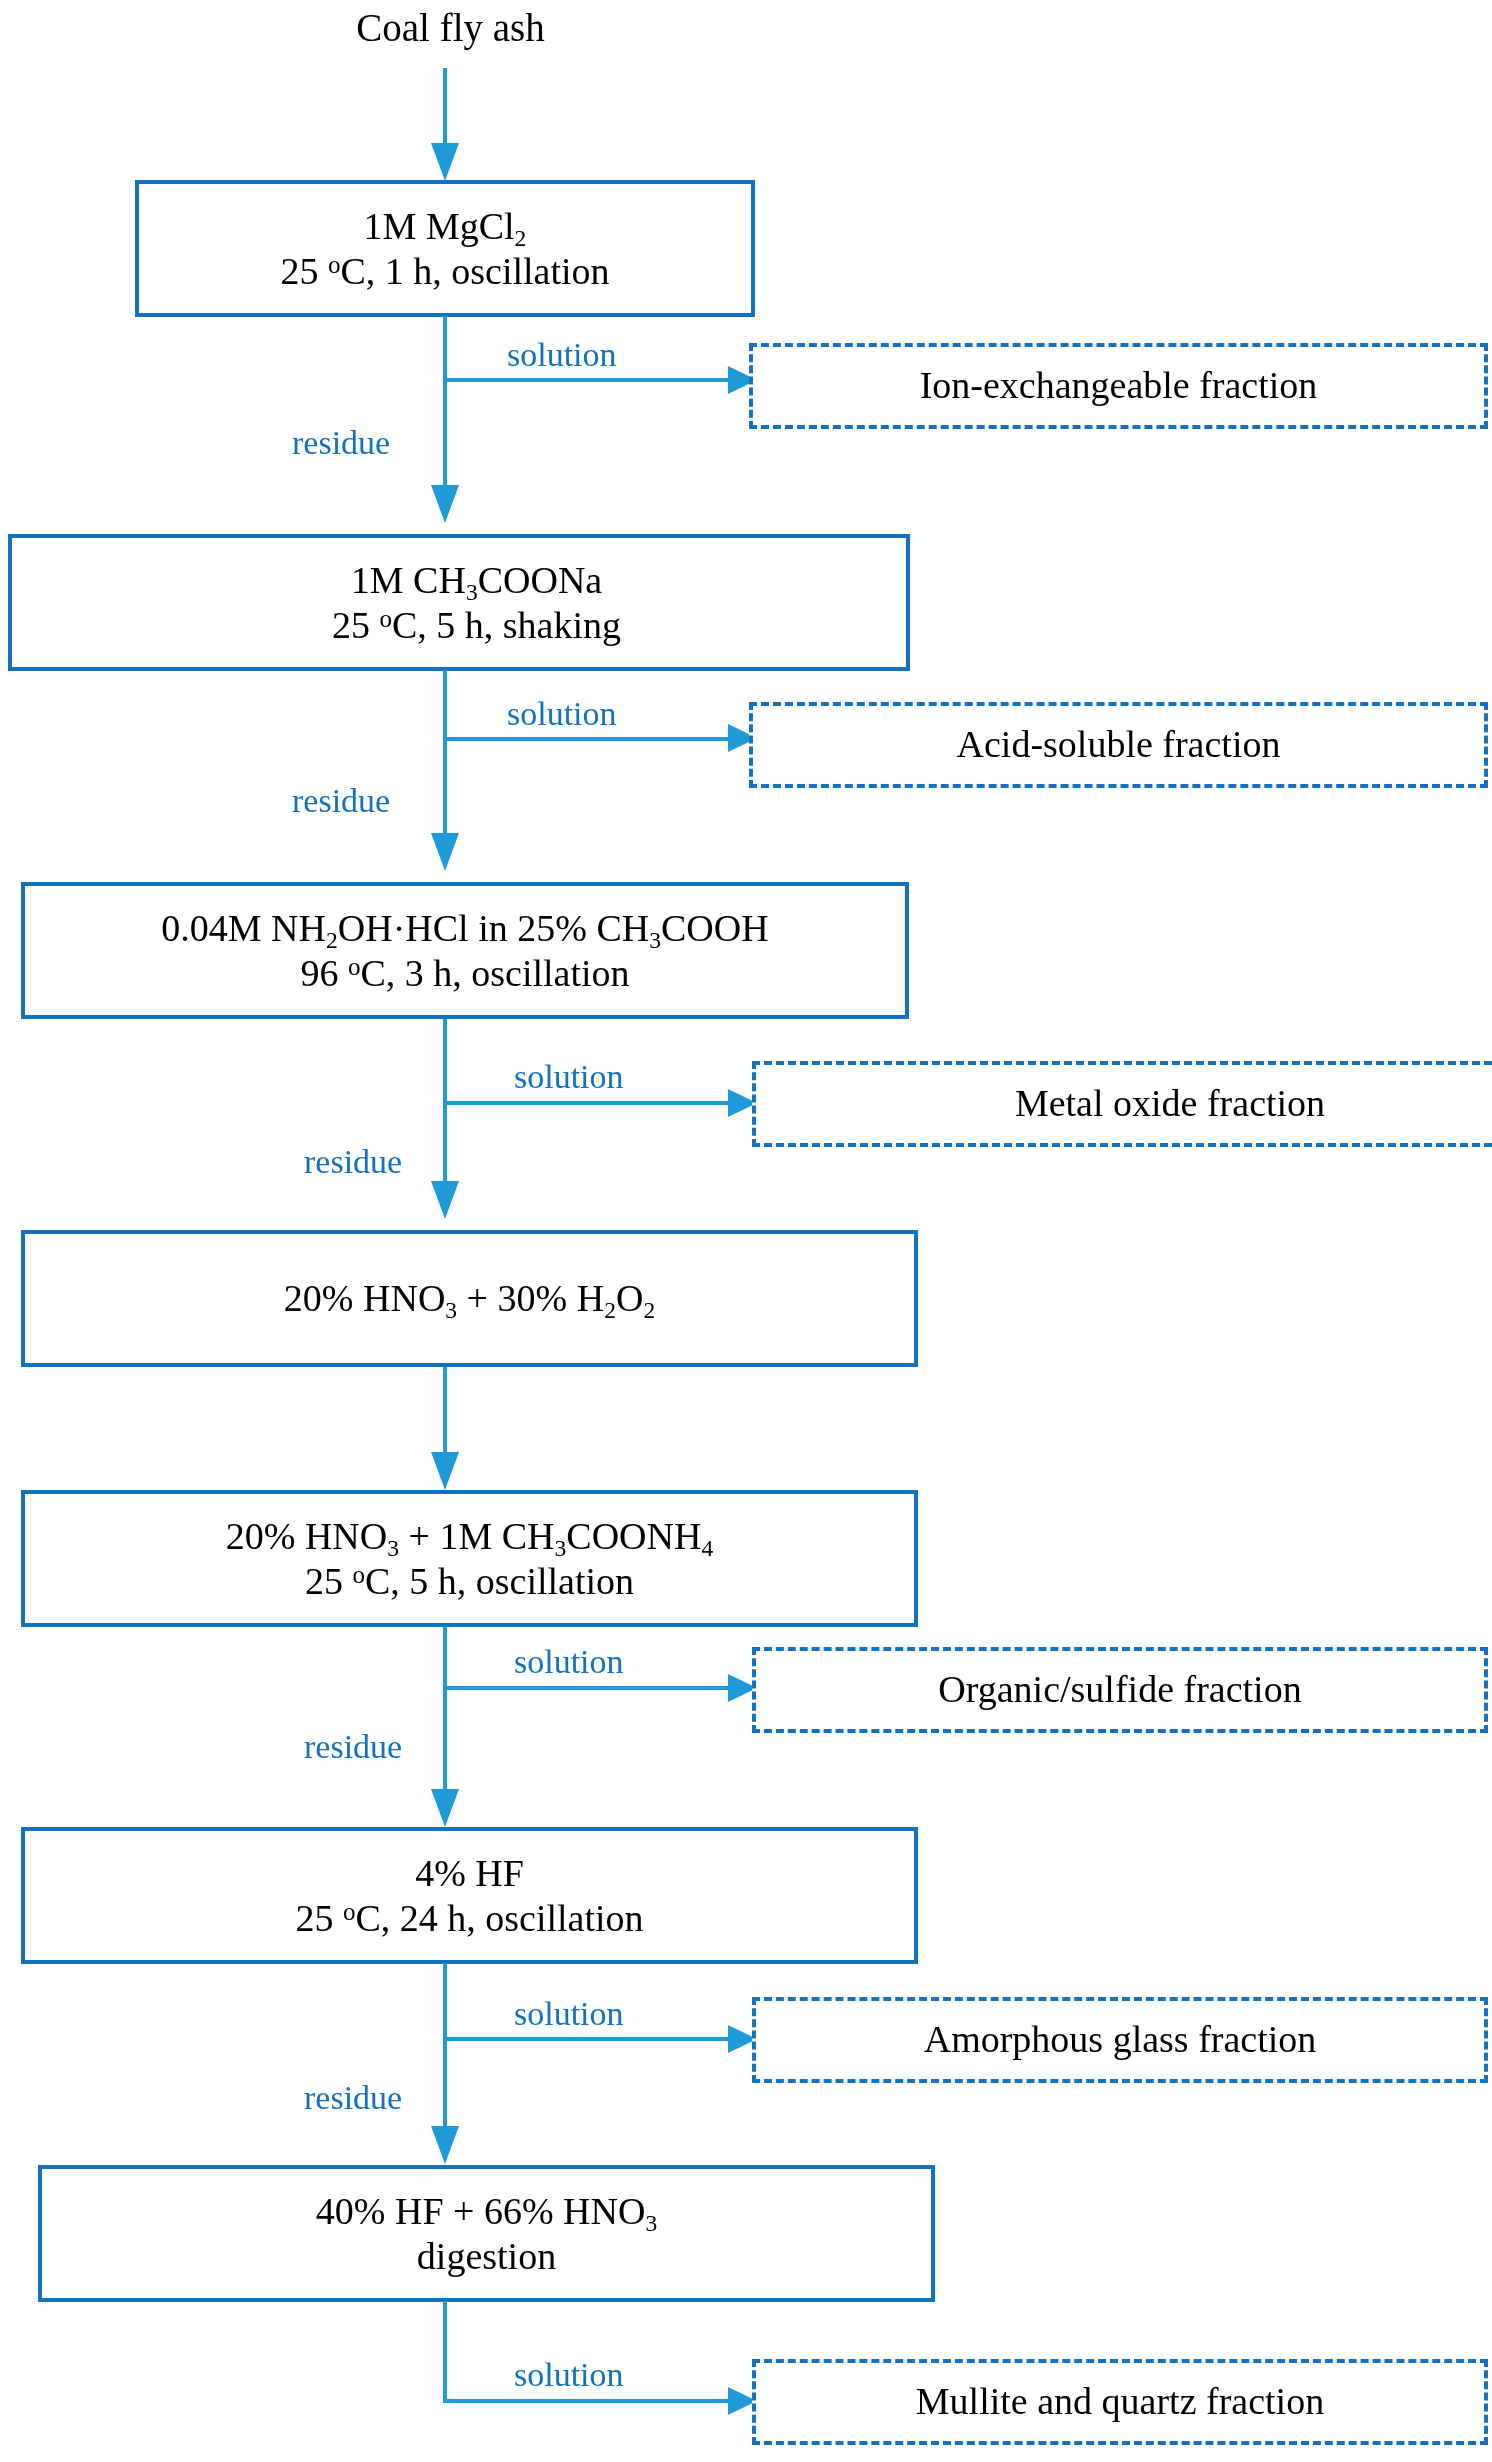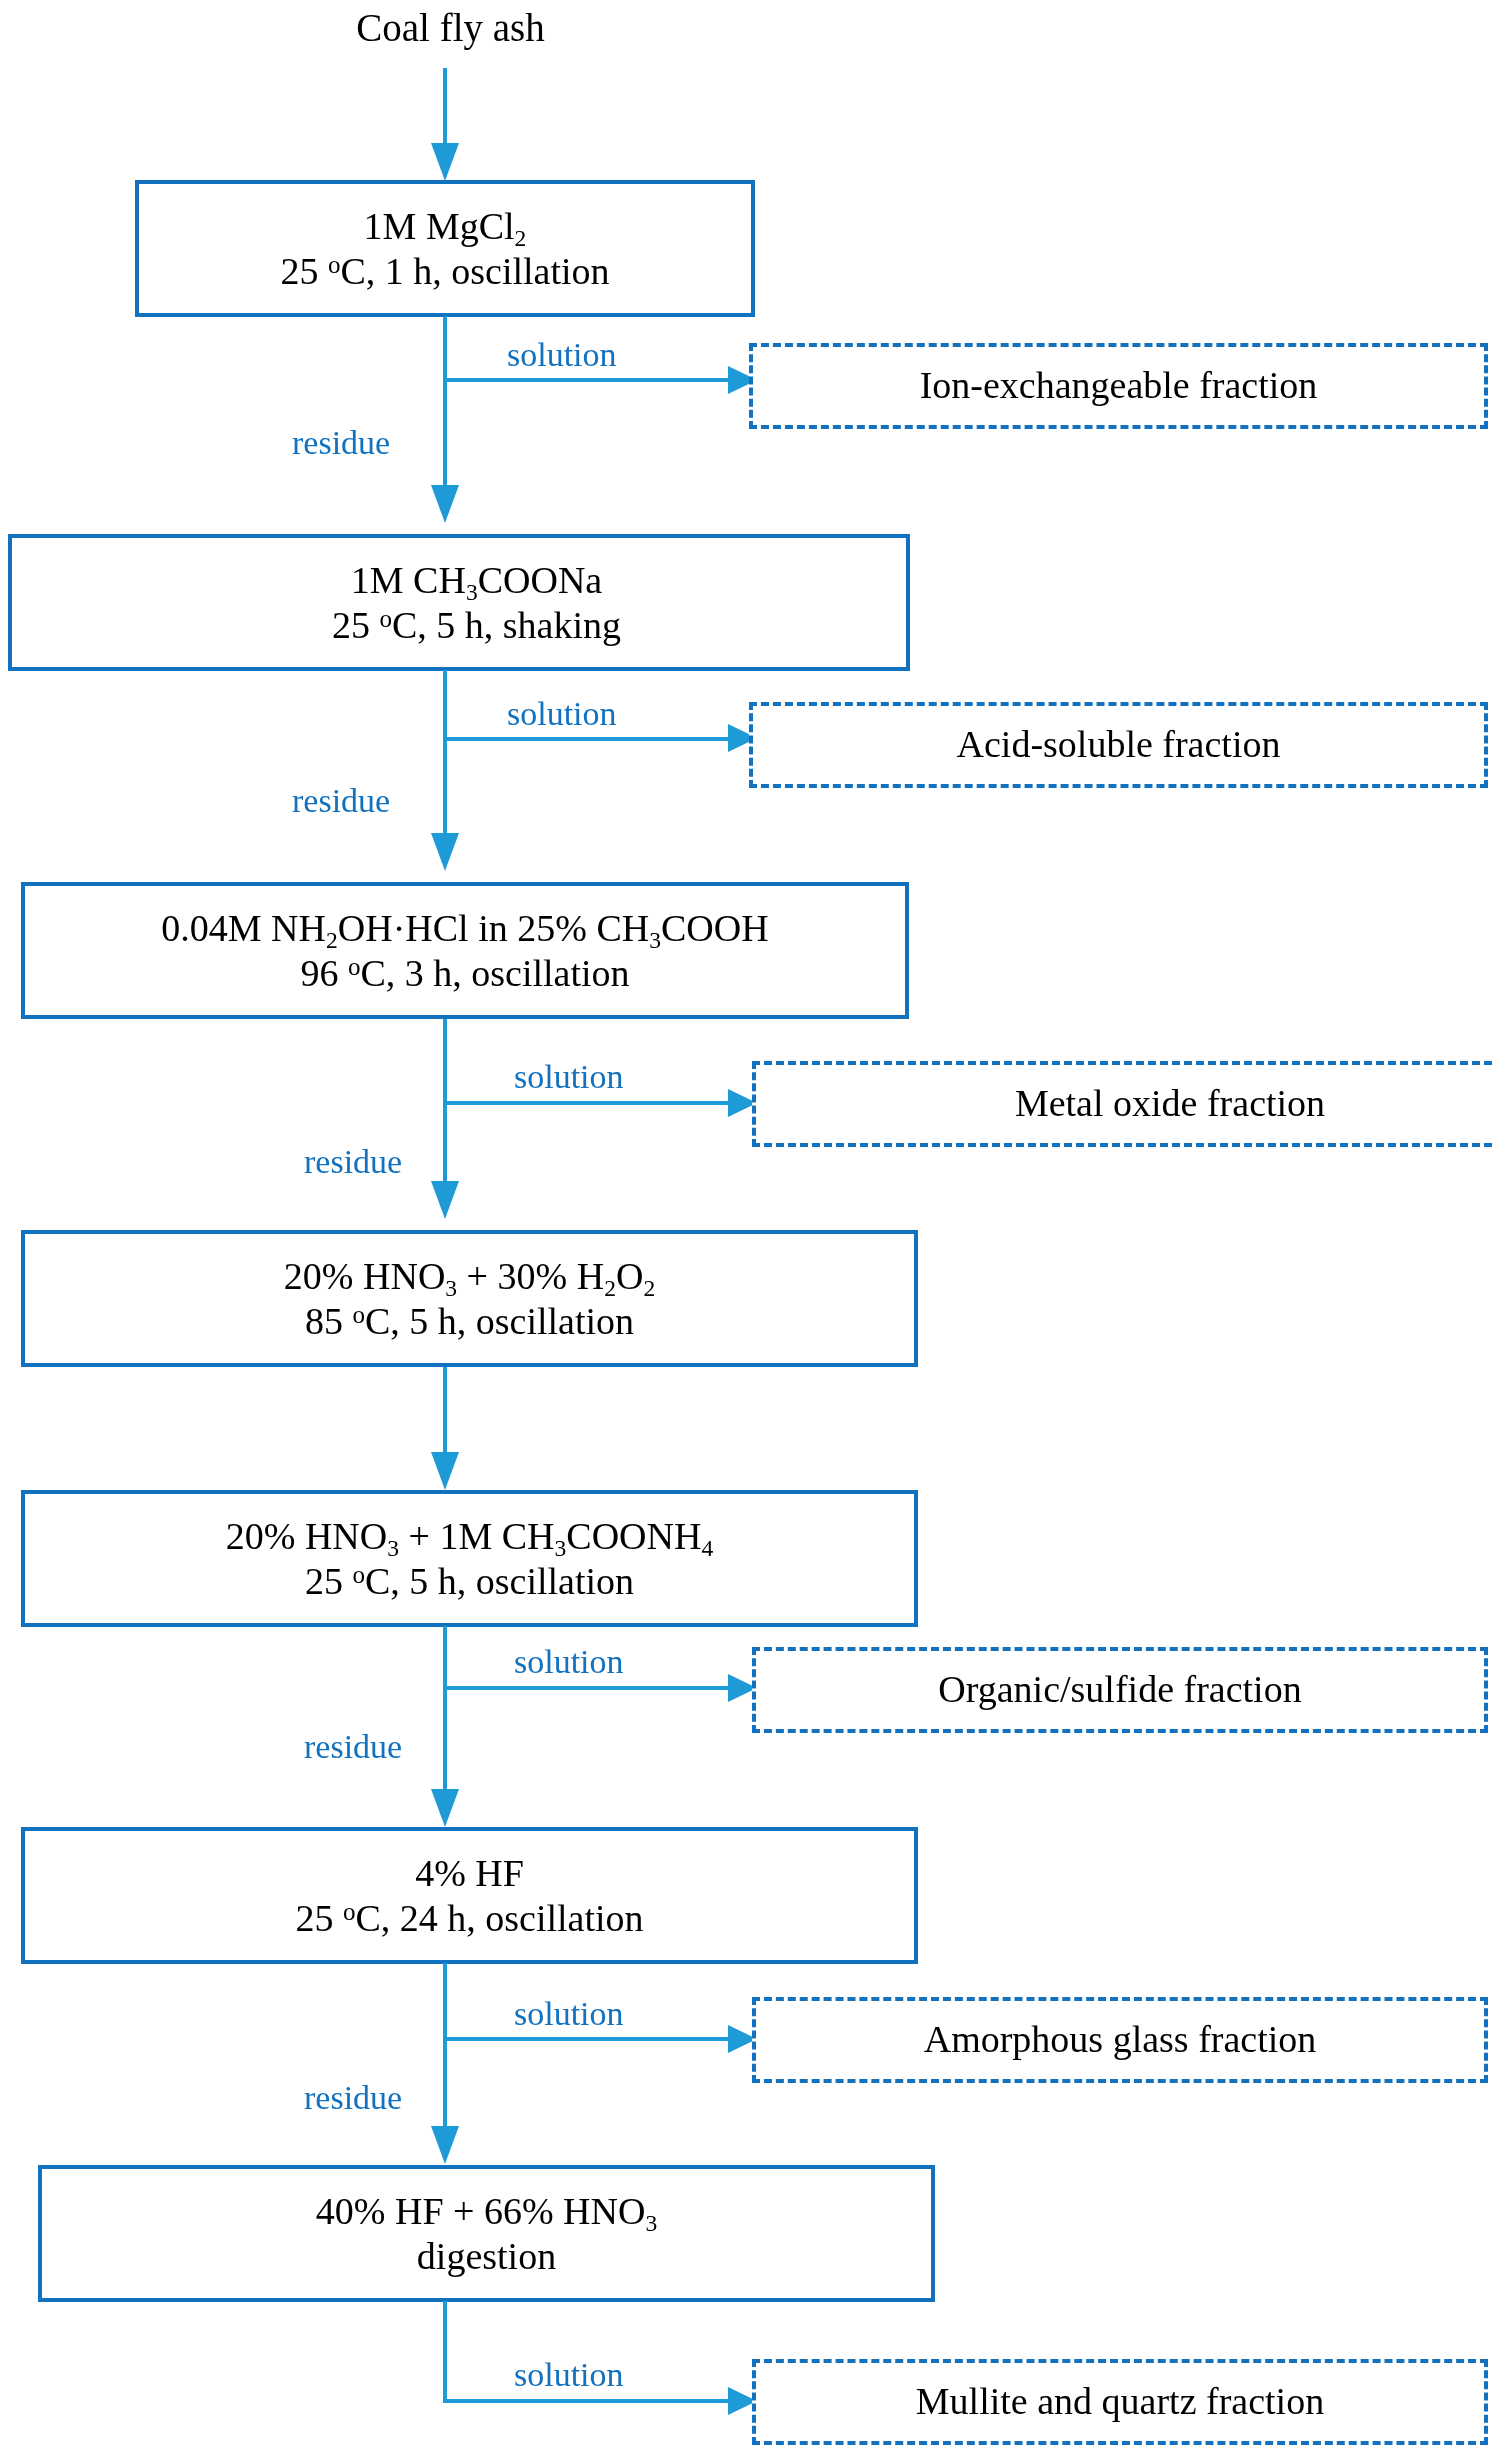--- a/index.html
+++ b/index.html
@@ -181,23 +181,20 @@
   <div class="edge-label" style="left:304px; top:1145px;">residue</div>
 
   <div class="frac-box" style="left:752px; top:1061px; width:836px; height:86px;">
     <div class="frac-label">Metal oxide fraction</div>
   </div>
 
   <div class="proc-box" style="left:21px; top:1230px; width:897px; height:137px;">
     <div class="proc-line">
       <span>20% HNO</span><sub>3</sub><span> + 30% H</span><sub>2</sub><span>O</span><sub>2</sub>
     </div>
-    <div class="proc-line">
-      <span>85 </span><span class="deg">o</span><span>C, 5 h, oscillation</span>
-    </div>
   </div>
 
   <div class="v-line" style="left:443px; top:1367px; height:100px;"></div>
   <div class="arrow-down" style="left:431px; top:1452px;"></div>
 
   <div class="proc-box" style="left:21px; top:1490px; width:897px; height:137px;text-align:right;">
     <div class="proc-line">
       <span>20% HNO</span><sub>3</sub><span> + 1M CH</span><sub>3</sub><span>COONH</span><sub>4</sub>
     </div>
     <div class="proc-line">

